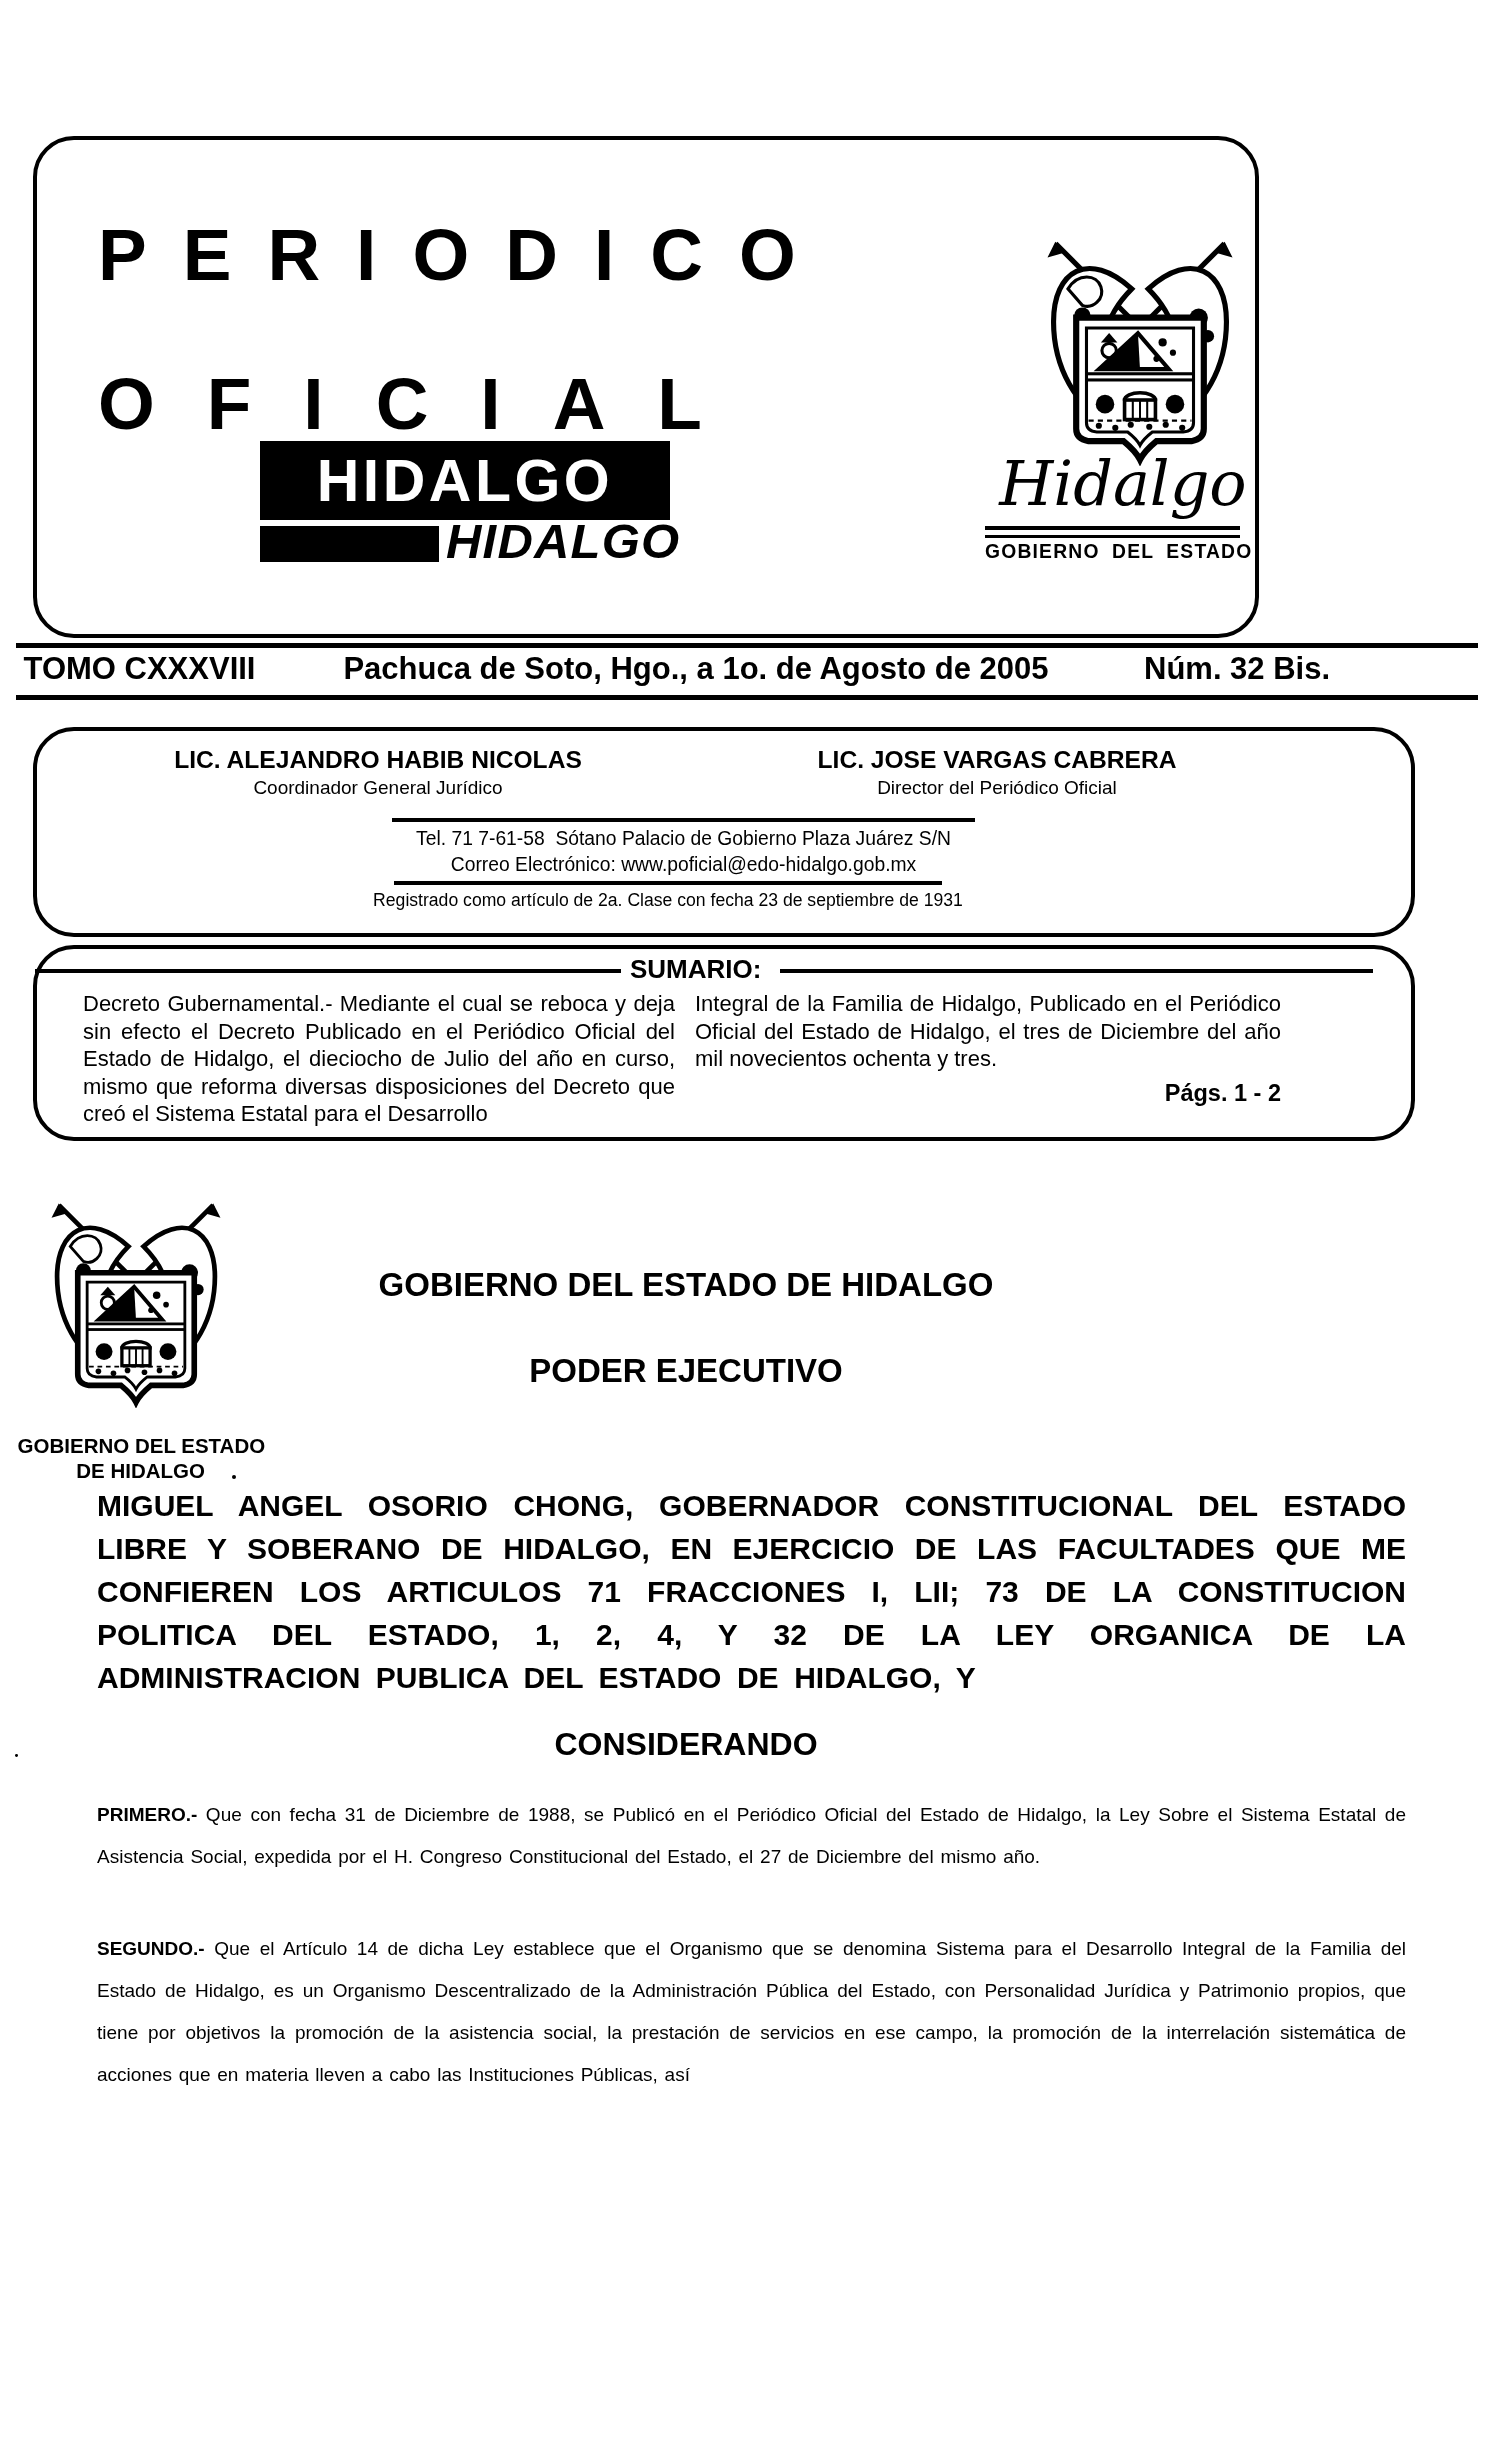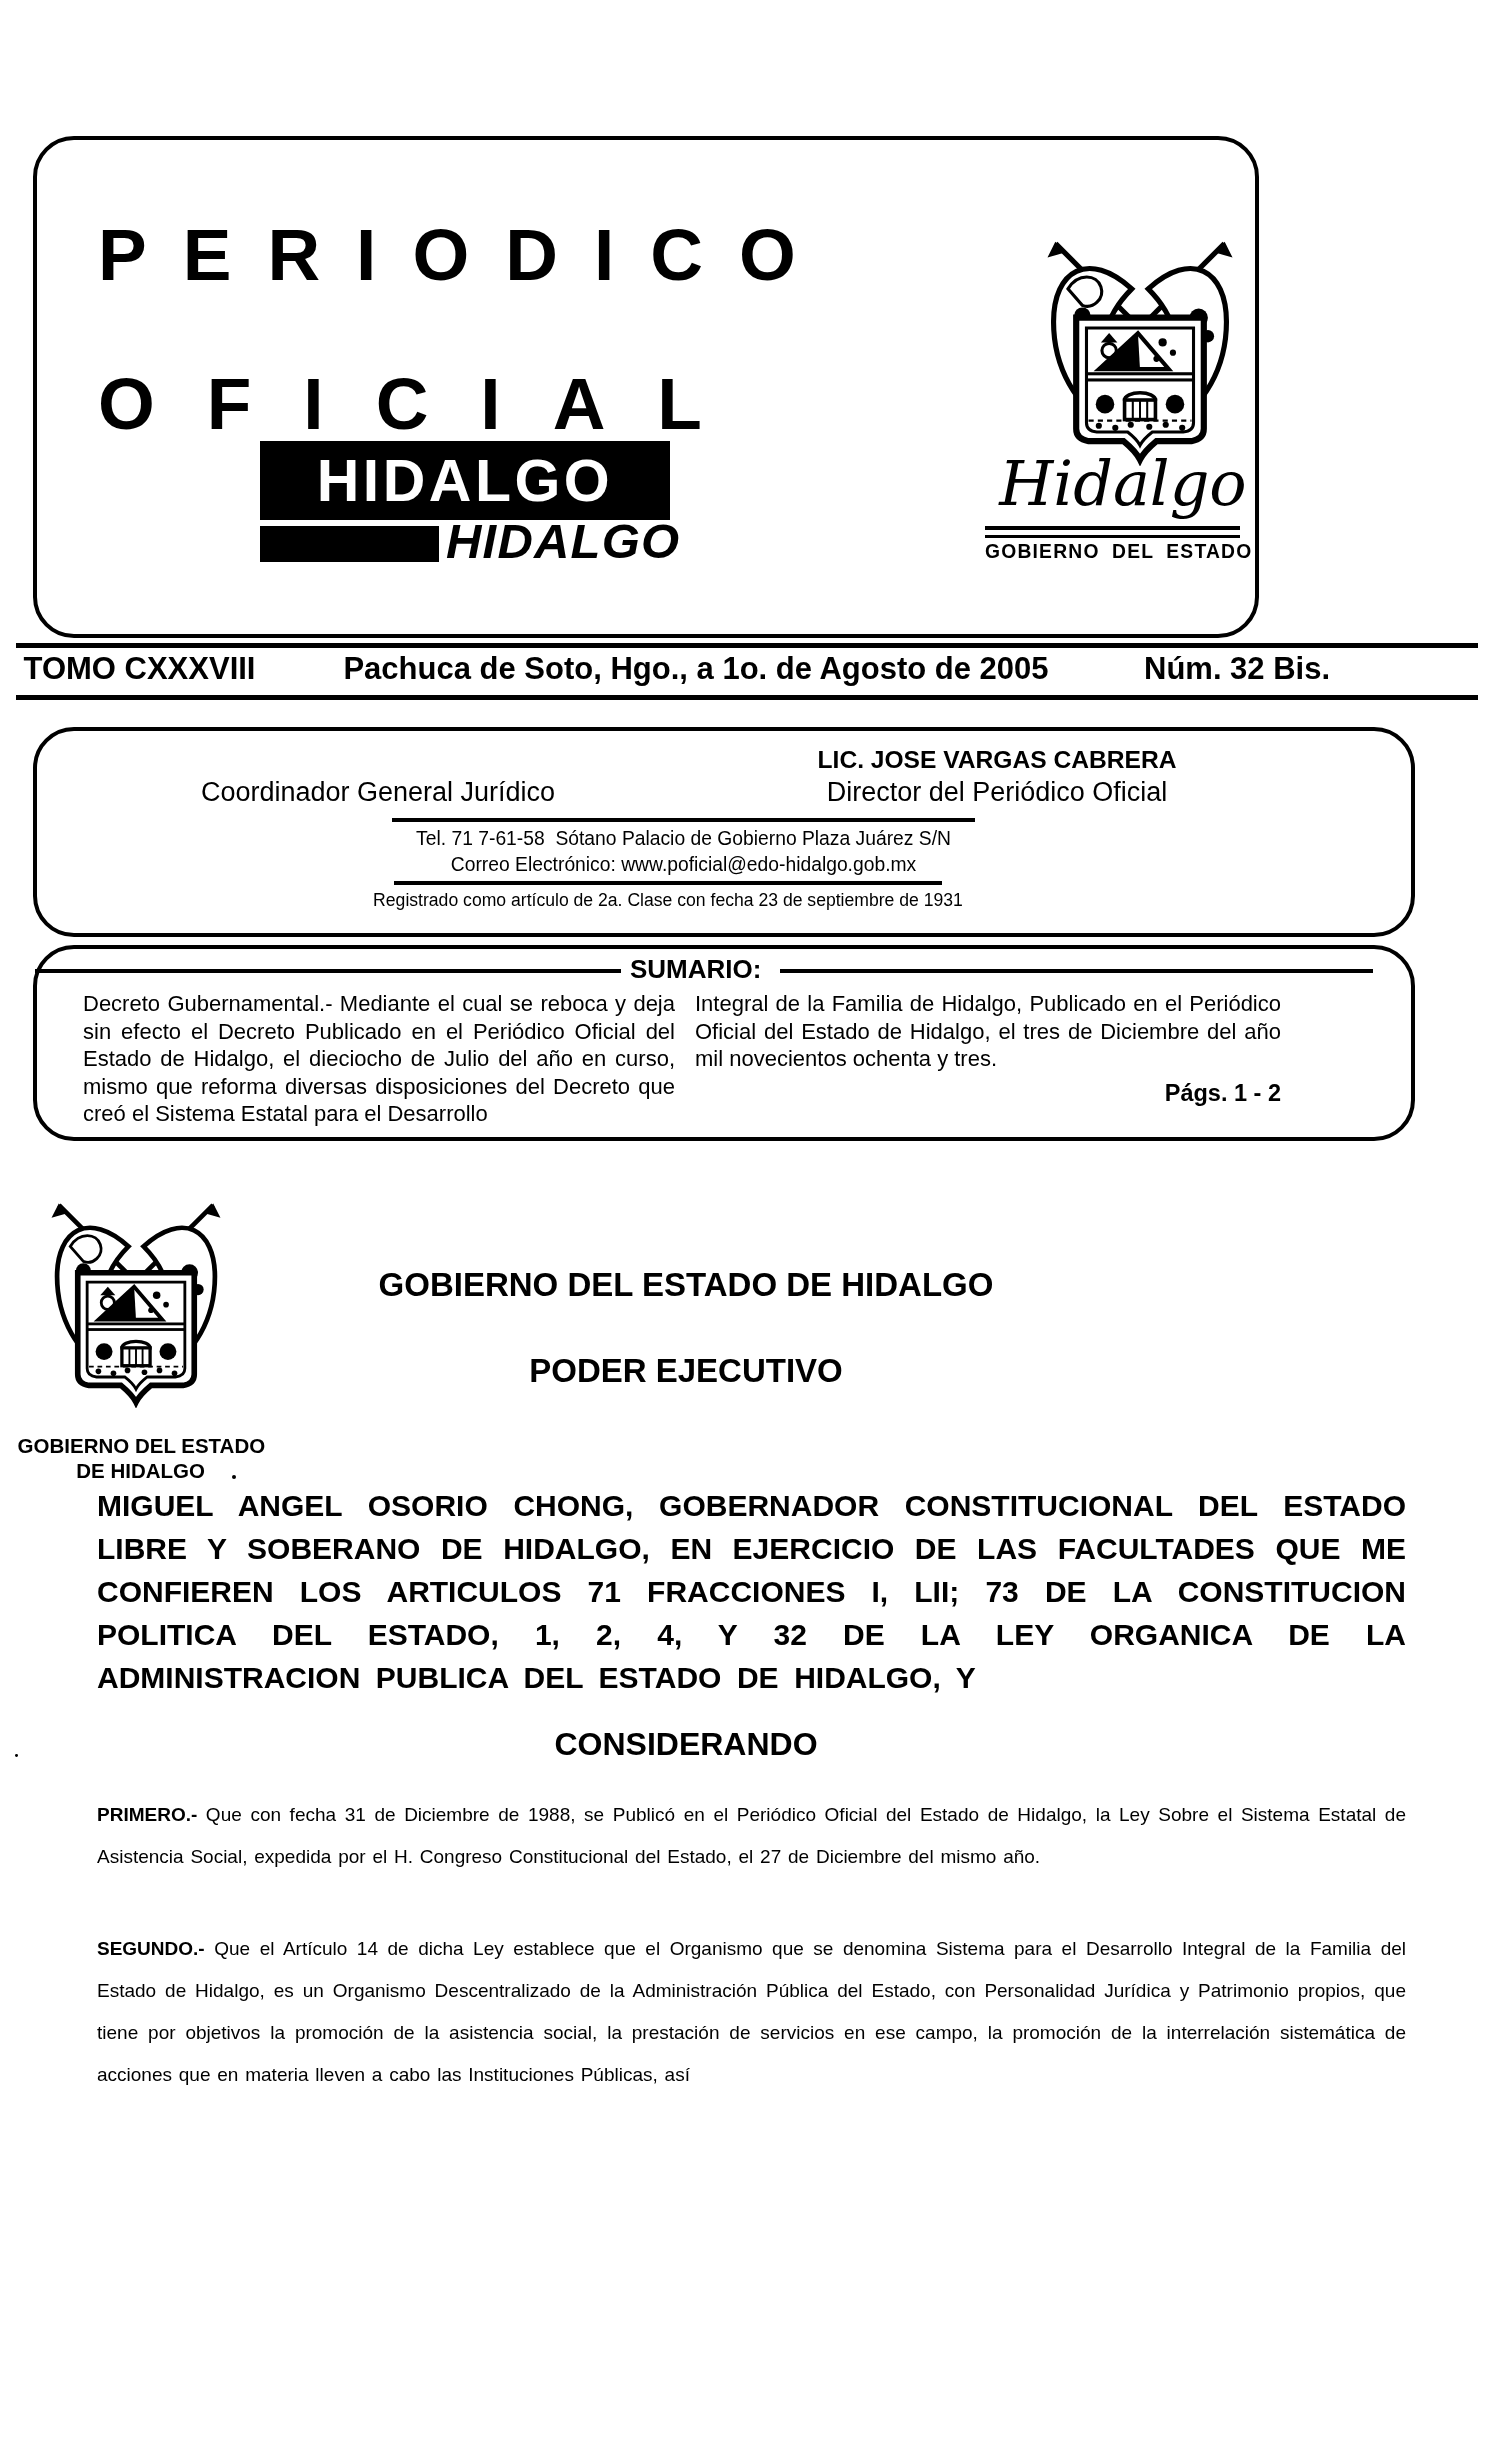--- a/index.html
+++ b/index.html
@@ -28,21 +28,21 @@
   .tomo-rule-top{left:16.4px;top:643px;width:1462px;height:5.3px;background:#000;}
   .tomo-rule-bottom{left:16.4px;top:695px;width:1462px;height:4.7px;background:#000;}
   .issue-text{top:652px;font-size:31px;font-weight:bold;line-height:1.1;white-space:nowrap;}
   .issue-tomo{left:23.5px;}
   .issue-center{left:696px;transform:translateX(-50%);}
   .issue-num{left:1144px;}
 
   
   .officials-box{left:33px;top:727px;width:1374px;height:202px;border:4.1px solid #000;border-radius:41px;}
   .off-name{top:746px;width:528px;text-align:center;font-size:24.6px;font-weight:bold;white-space:nowrap;}
-  .off-title{top:777px;width:528px;text-align:center;font-size:27px;white-space:nowrap;}
+  .off-title{top:777px;width:528px;text-align:center;font-size:19px;white-space:nowrap;}
   .off-left{left:114px;} .off-right{left:733px;}
   .off-rule1{left:392px;top:818px;width:583px;height:3.5px;background:#000;}
   .off-rule2{left:394px;top:881px;width:548px;height:3.5px;background:#000;}
   .off-contact1{left:276px;top:828px;width:815px;text-align:center;font-size:19.3px;white-space:pre-wrap;}
   .off-contact2{left:276px;top:854px;width:815px;text-align:center;font-size:19.3px;}
   .off-reg{left:246px;top:890px;width:844px;text-align:center;font-size:17.6px;}
 
   
   .sumario-box{left:33px;top:945px;width:1374px;height:188px;border:4.1px solid #000;border-radius:41px;}
   .sum-line-left{left:35px;top:969px;width:586px;height:4.1px;background:#000;}
@@ -137,20 +137,21 @@
   <div class="abs emblem-rule-b"></div>
   <div class="abs emblem-caption">GOBIERNO DEL ESTADO</div>
 
   <div class="abs tomo-rule-top"></div>
   <div class="abs issue-text issue-tomo">TOMO CXXXVIII</div>
   <div class="abs issue-text issue-center">Pachuca de Soto, Hgo., a 1o. de Agosto de 2005</div>
   <div class="abs issue-text issue-num">Núm. 32 Bis.</div>
   <div class="abs tomo-rule-bottom"></div>
 
   <div class="abs officials-box"></div>
+  <div class="abs off-name off-left">LIC. ALEJANDRO HABIB NICOLAS</div>
   <div class="abs off-title off-left">Coordinador General Jurídico</div>
   <div class="abs off-name off-right">LIC. JOSE VARGAS CABRERA</div>
   <div class="abs off-title off-right">Director del Periódico Oficial</div>
   <div class="abs off-rule1"></div>
   <div class="abs off-contact1">Tel. 71 7-61-58  Sótano Palacio de Gobierno Plaza Juárez S/N</div>
   <div class="abs off-contact2">Correo Electrónico: www.poficial@edo-hidalgo.gob.mx</div>
   <div class="abs off-rule2"></div>
   <div class="abs off-reg">Registrado como artículo de 2a. Clase con fecha 23 de septiembre de 1931</div>
 
   <div class="abs sumario-box"></div>

